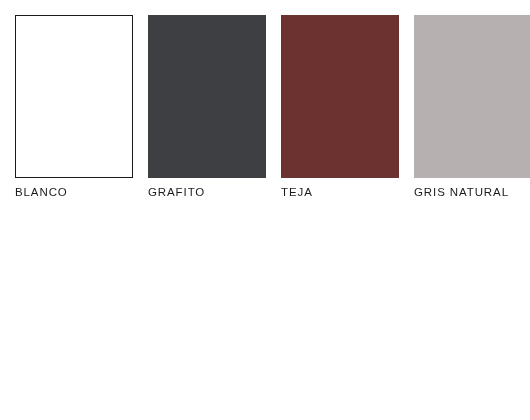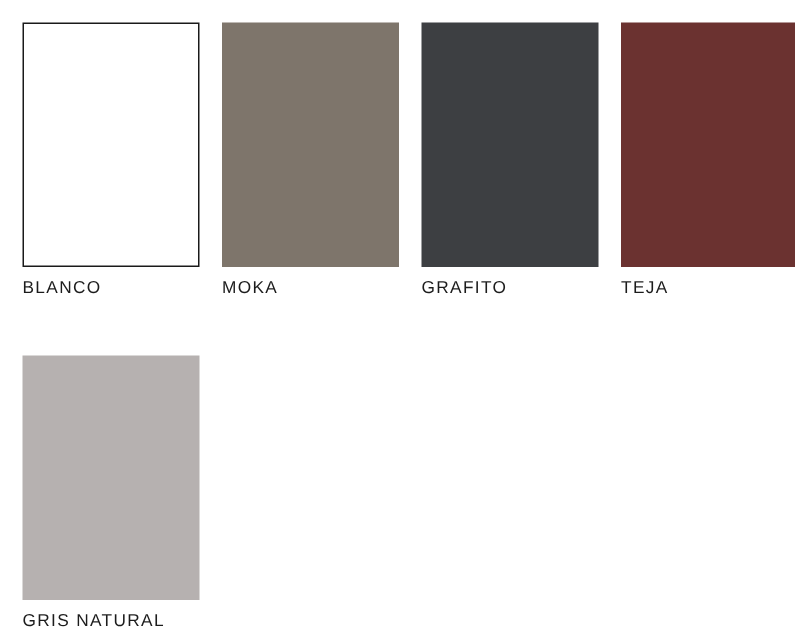--- a/index.html
+++ b/index.html
@@ -55,24 +55,20 @@
 </head>
 <body>
 
 <div class="palette">
   <div class="swatch-grid" id="swatch-grid">
       <div class="swatch-cell">
         <div class="swatch-chip outlined" style="background-color: rgb(255, 255, 255);"></div>
         <span class="swatch-label">BLANCO</span>
       </div>
       <div class="swatch-cell">
-        <div class="swatch-chip" style="background-color: rgb(126, 117, 107);"></div>
-        <span class="swatch-label">MOKA</span>
-      </div>
-      <div class="swatch-cell">
         <div class="swatch-chip" style="background-color: rgb(61, 63, 66);"></div>
         <span class="swatch-label">GRAFITO</span>
       </div>
       <div class="swatch-cell">
         <div class="swatch-chip" style="background-color: rgb(107, 50, 48);"></div>
         <span class="swatch-label">TEJA</span>
       </div>
       <div class="swatch-cell">
         <div class="swatch-chip" style="background-color: rgb(182, 177, 176);"></div>
         <span class="swatch-label">GRIS NATURAL</span>

